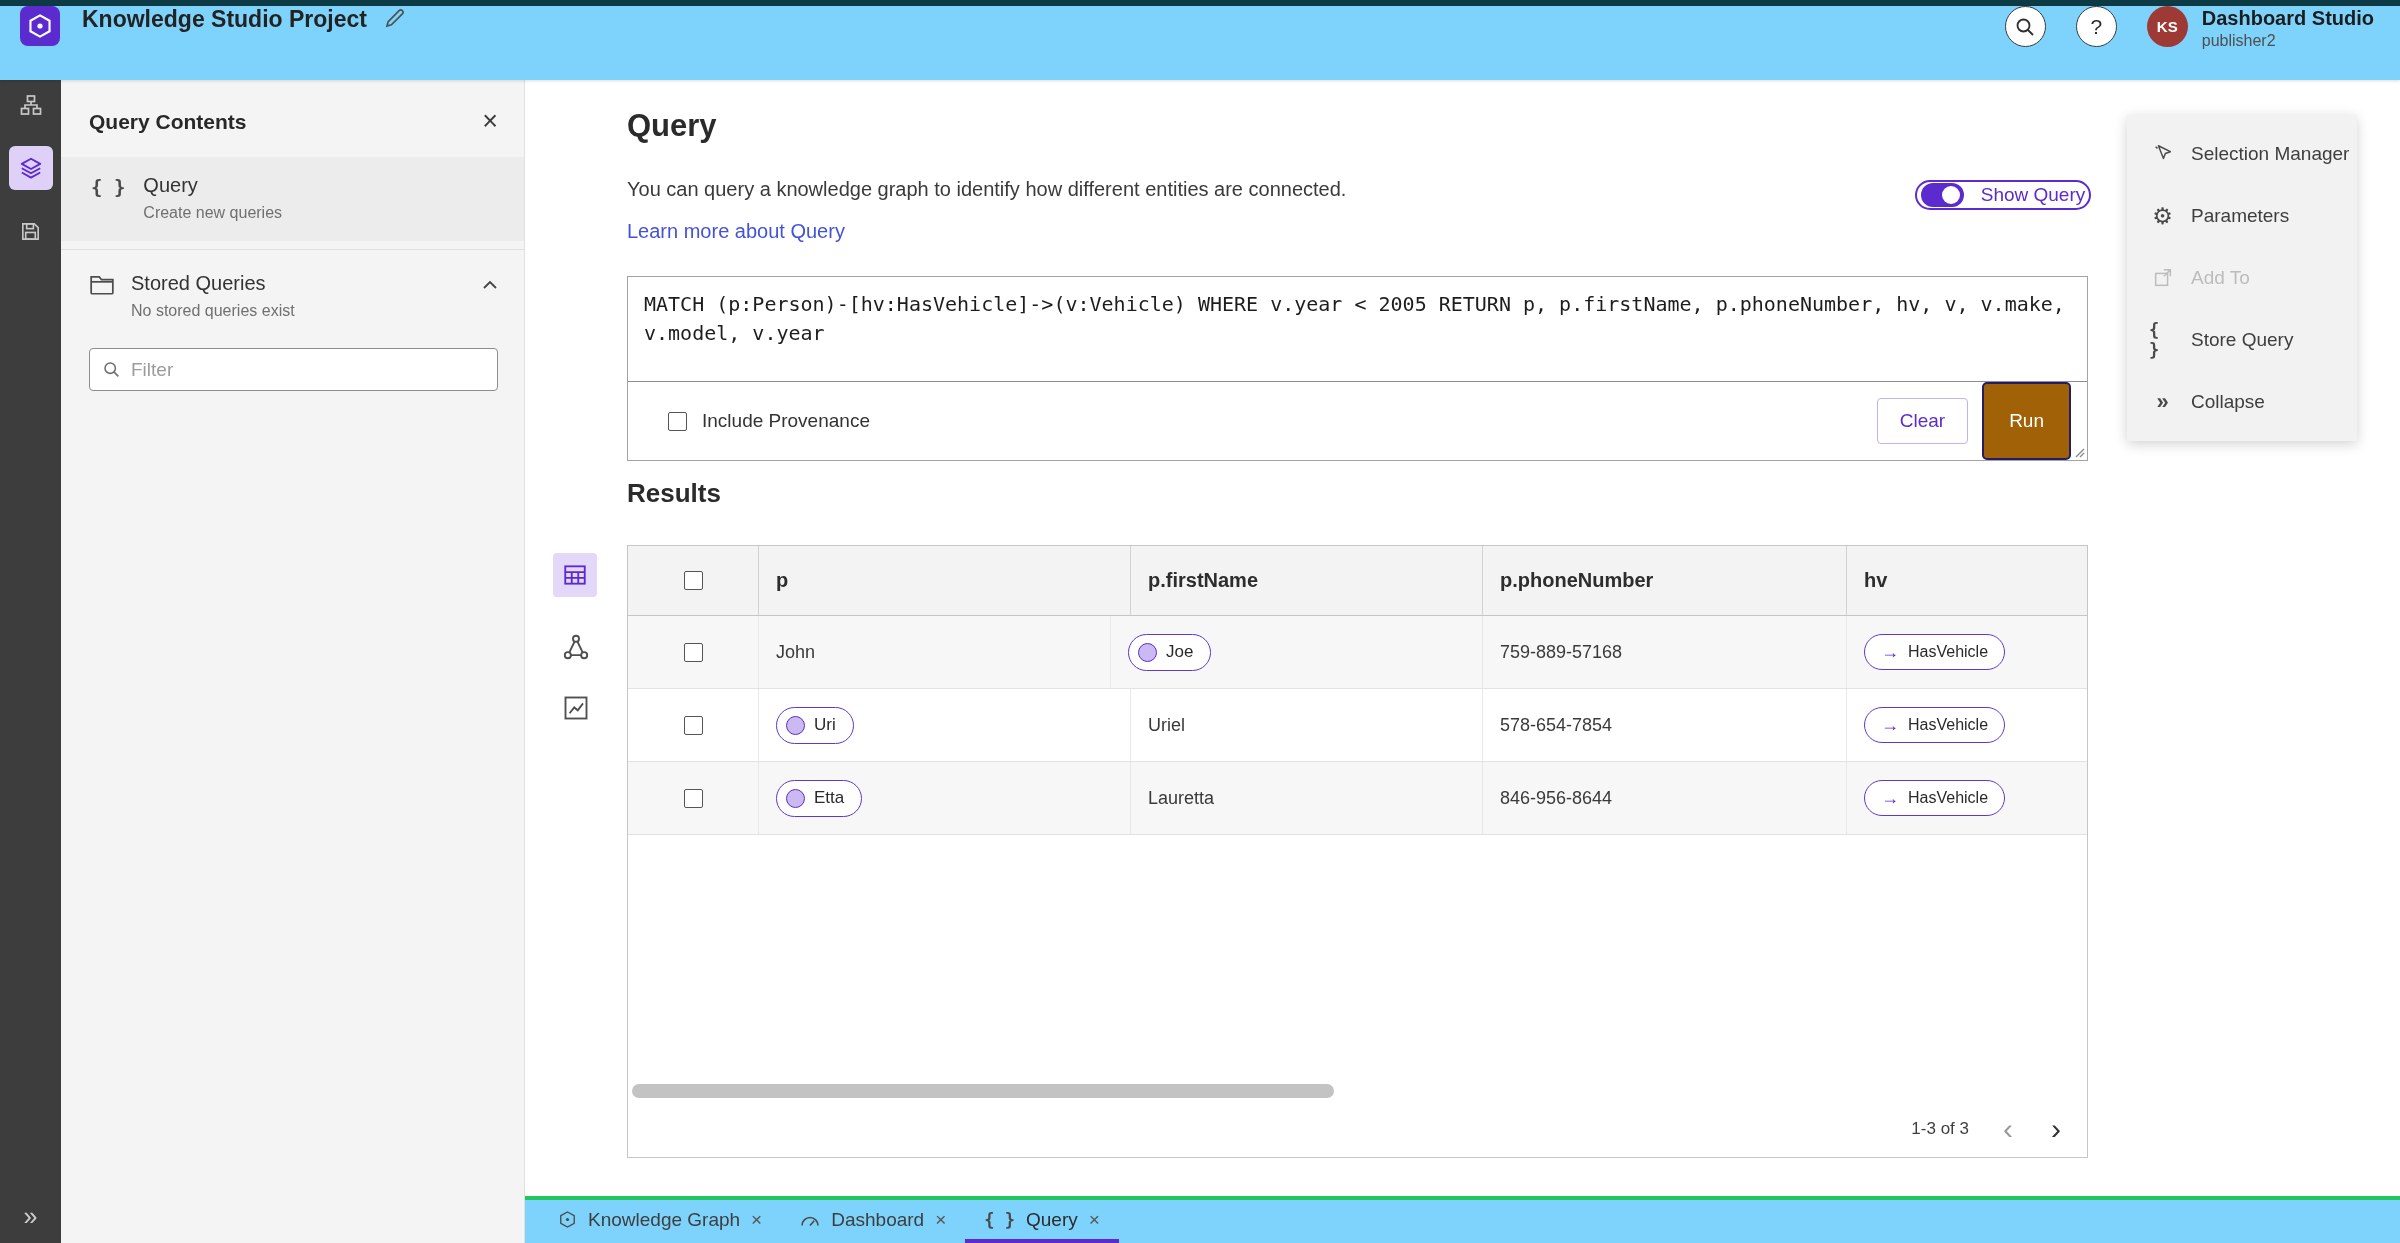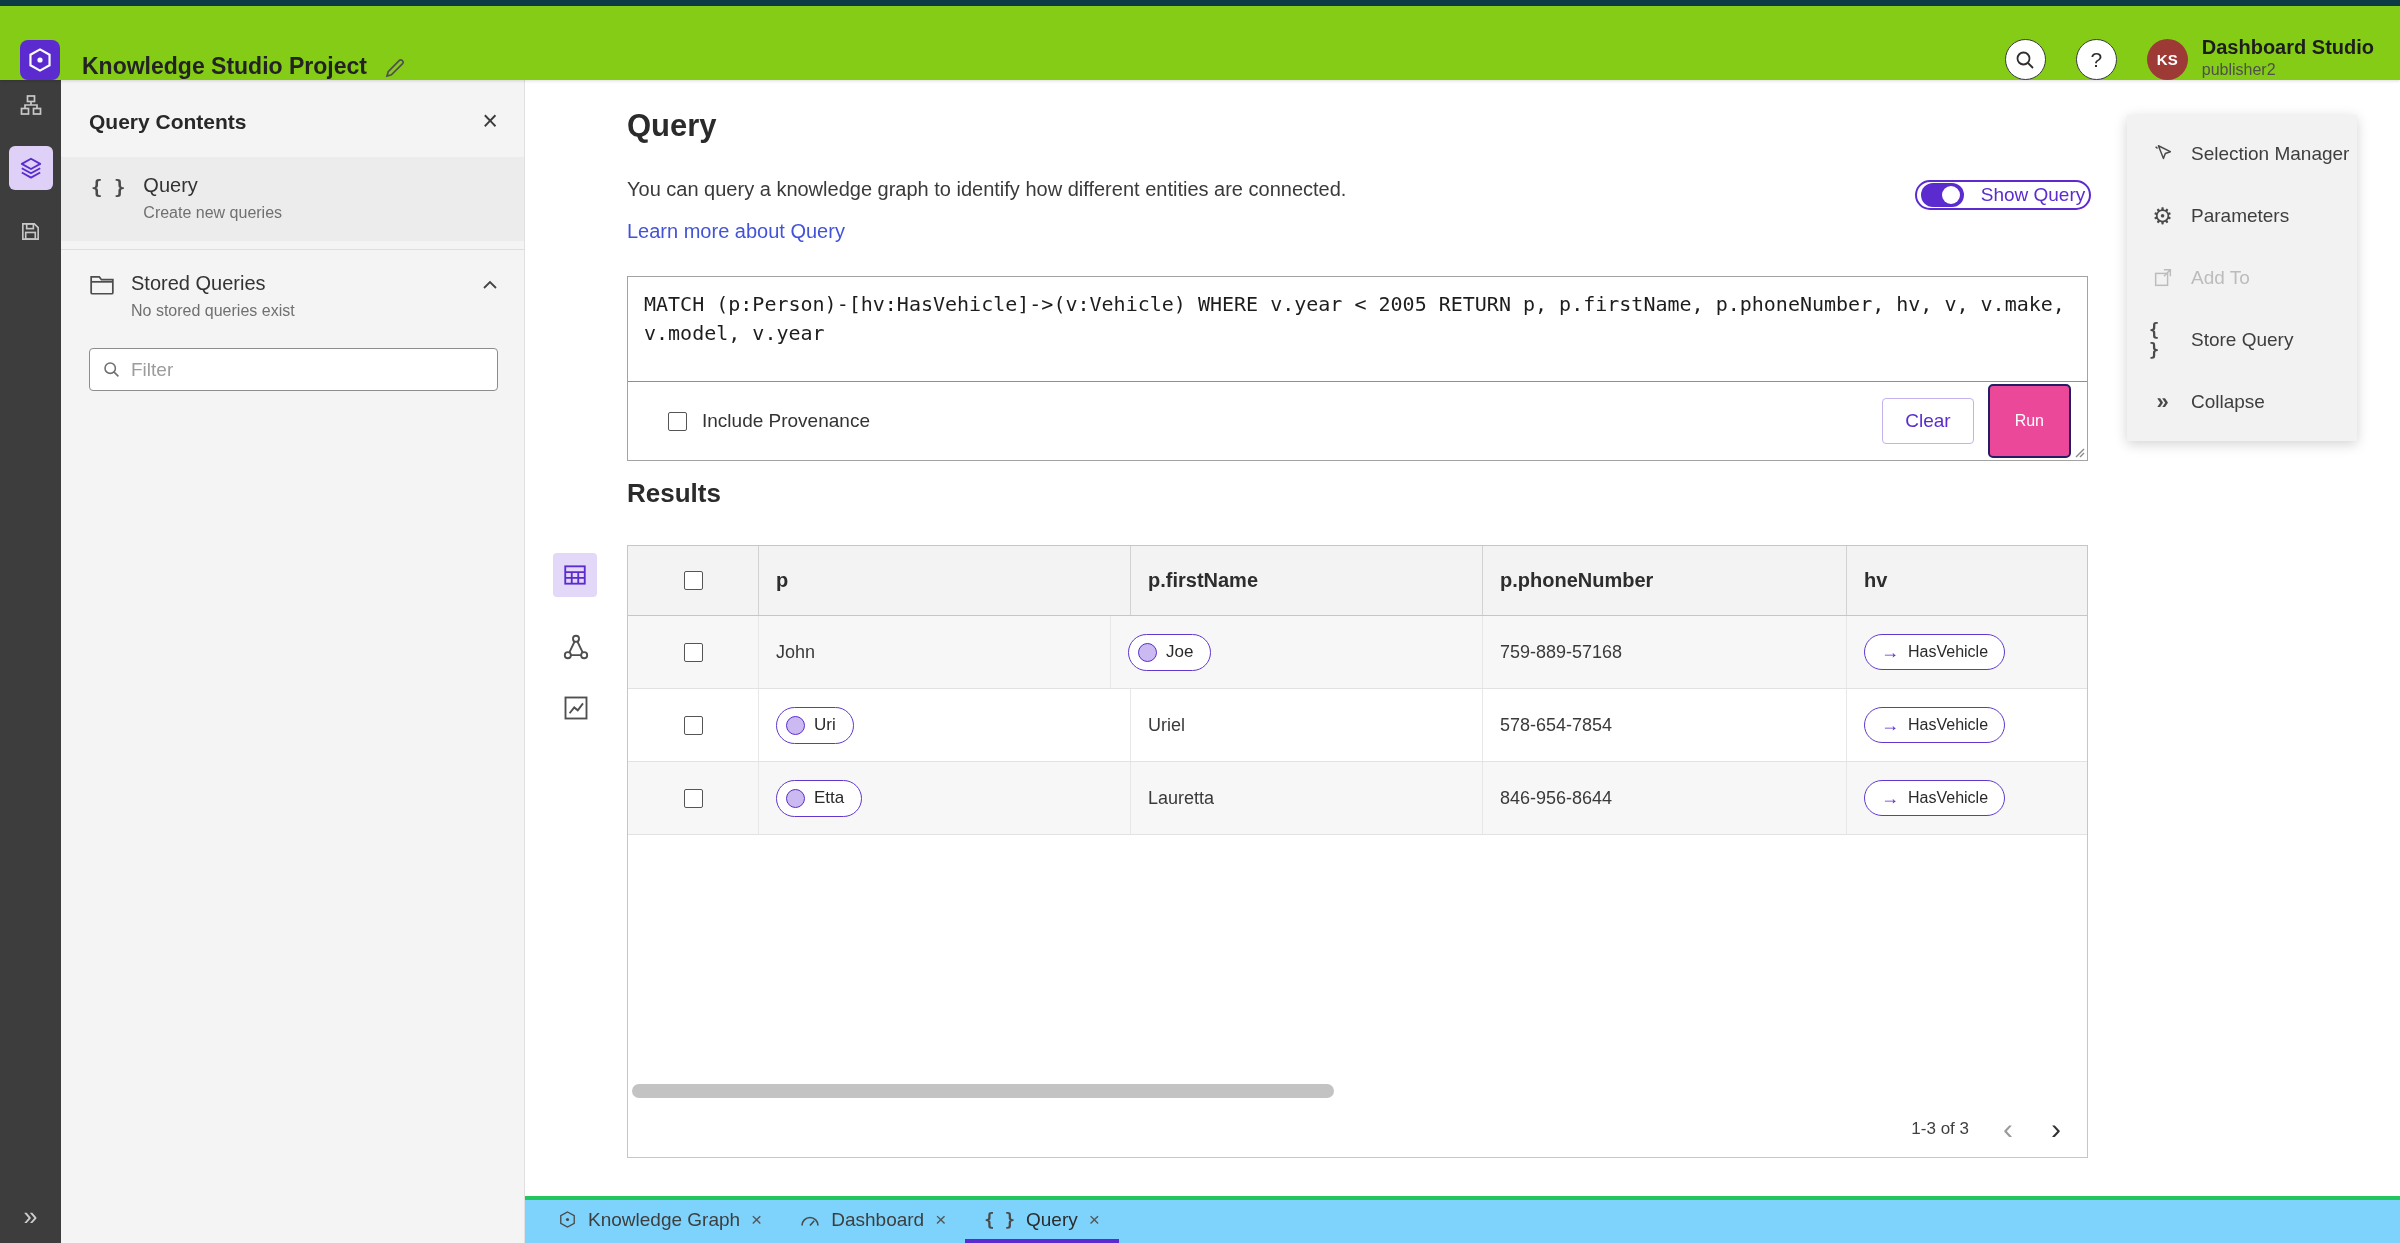--- a/index.html
+++ b/index.html
@@ -1,21 +1,21 @@
 <!DOCTYPE html>
 <html><head>
 <meta charset="utf-8">
 <style>
 *{margin:0;padding:0;box-sizing:border-box}
 html,body{width:2400px;height:1243px}
 body{font-family:"Liberation Sans",sans-serif;background:#fff;overflow:hidden;position:relative;color:#333}
 svg{display:block}
 
 .top-strip{position:absolute;top:0;left:0;width:100%;height:6px;background:#0d3b45}
-.header{position:absolute;top:6px;left:0;width:100%;height:74px;background:#84cc16;display:flex;align-items:flex-end;padding:0 26px 0 20px;box-shadow:0 1px 3px rgba(0,0,0,.14);z-index:6}
+.header{position:absolute;top:6px;left:0;width:100%;height:74px;background:#7dd3fc;display:flex;align-items:flex-start;padding:0 26px 0 20px;box-shadow:0 1px 3px rgba(0,0,0,.14);z-index:6}
 .logo{width:40px;height:40px;border-radius:8px;background:#5b2bd0;display:flex;align-items:center;justify-content:center;margin-right:22px;cursor:pointer}
 .app-title{font-size:23px;font-weight:700;color:#232323}
 .edit-icon{margin-left:16px;display:flex;cursor:pointer}
 .header-spacer{flex:1}
 .hbtn{width:41px;height:41px;border-radius:50%;border:1.5px solid #3a3a3a;background:#fff;display:flex;align-items:center;justify-content:center;margin-left:30px;cursor:pointer}
 .help-glyph{font-size:21px;color:#2e2e2e}
 .avatar{width:41px;height:41px;border-radius:50%;background:#9e3a36;color:#fff;font-size:15px;font-weight:700;display:flex;align-items:center;justify-content:center;margin-left:30px;cursor:pointer}
 .user-block{margin-left:14px;line-height:1.25}
 .user-name{font-size:20px;font-weight:700;color:#1d1d1d}
 .user-role{font-size:16px;color:#4f4f4f}
@@ -50,21 +50,21 @@
 .knob{position:absolute;top:3px;right:4px;width:18px;height:18px;border-radius:50%;background:#fff}
 .show-query-label{font-size:19px;color:#5b2bd0}
 .query-panel{position:absolute;left:102px;top:196px;width:1461px;height:185px;border:1px solid #a3a3a3;background:#fff}
 .q-text{height:105px;border-bottom:1px solid #8f8f8f;padding:13px 16px;font-family:"DejaVu Sans Mono",monospace;font-size:20px;line-height:1.45;color:#1d1d1d;position:relative;overflow:hidden;cursor:text}
 .resize-glyph{position:absolute;right:2px;bottom:2px}
 .q-footer{height:78px;display:flex;align-items:center;padding:0 16px 0 40px}
 .cb{width:19px;height:19px;border:1.5px solid #555;border-radius:2px;background:#fff;cursor:pointer;flex:none}
 .cb-label{font-size:19px;color:#333;margin-left:15px}
 .footer-spacer{flex:1}
 .btn-clear{font-size:19px;color:#5b2bd0;background:#fff;border:1px solid #c4b2ef;border-radius:4px;padding:11px 22px;cursor:pointer;font-family:inherit}
-.btn-run{font-size:16px;color:#fff;background:#ec4899;border:2px solid #241d66;border-radius:5px;padding:26px 25px;margin-left:14px;cursor:pointer;font-family:inherit}
+.btn-run{font-size:19px;color:#fff;background:#a16207;border:2px solid #241d66;border-radius:5px;padding:26px 25px;margin-left:14px;cursor:pointer;font-family:inherit}
 .results-title{position:absolute;left:102px;top:398px;font-size:26px;font-weight:700;color:#2b2b2b}
 .view-btn{position:absolute;display:flex;align-items:center;justify-content:center;cursor:pointer;border-radius:4px}
 .view-table{left:28px;top:473px;width:44px;height:44px;background:#e3d8f8}
 .view-graph{left:35px;top:551px;width:32px;height:32px}
 .view-chart{left:35px;top:612px;width:32px;height:32px}
 
 .table-card{position:absolute;left:102px;top:465px;width:1461px;height:613px;border:1px solid #c6c6c6;background:#fff}
 .t-header{display:flex;height:70px;background:#f3f3f3;border-bottom:1px solid #c6c6c6}
 .t-h{display:flex;align-items:center;font-size:20px;font-weight:700;color:#2d2d2d;border-right:1px solid #d2d2d2;padding-left:17px}
 .t-h:last-child{border-right:none}

